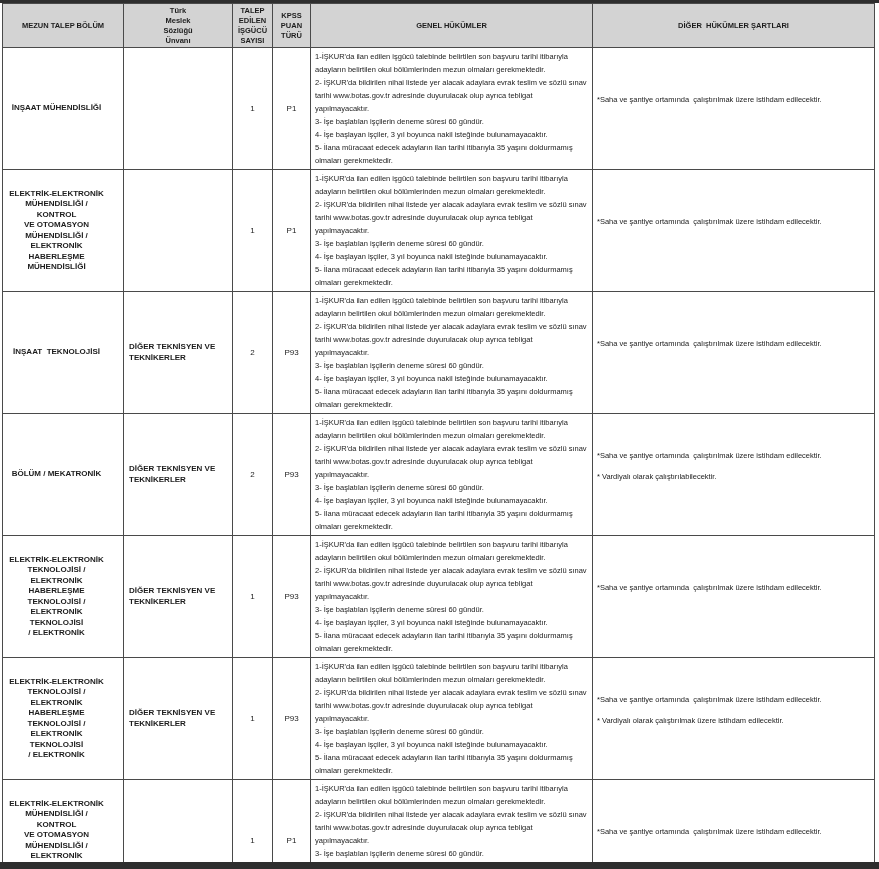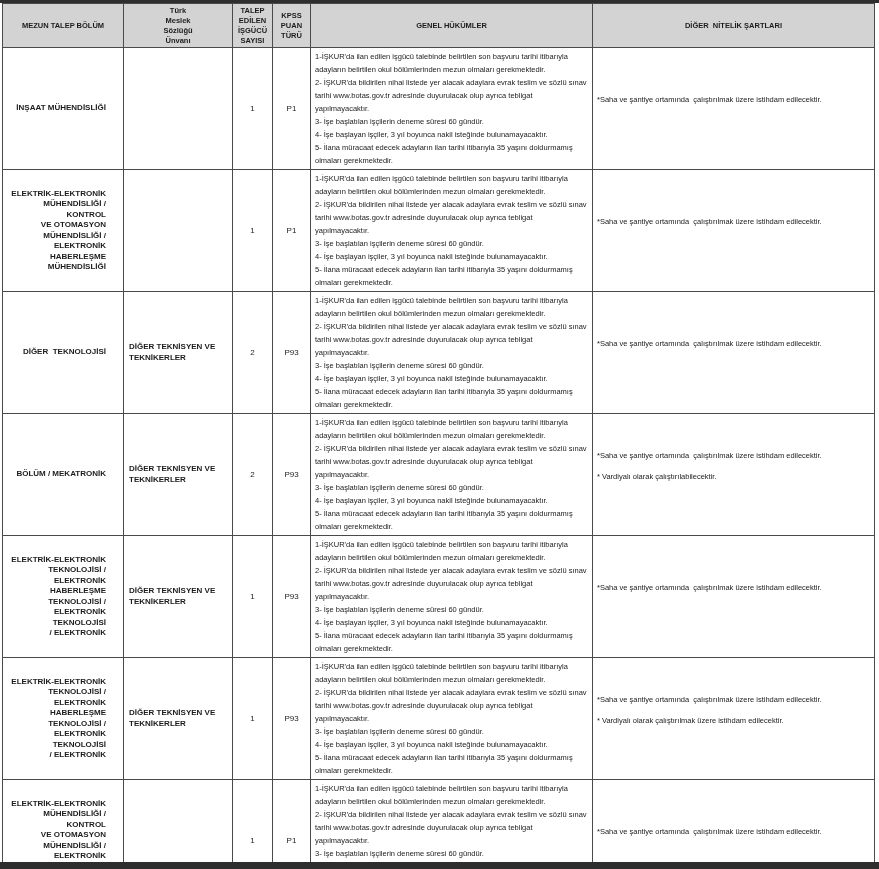--- a/index.html
+++ b/index.html
@@ -40,21 +40,21 @@
     line-height:10px;
     white-space:pre-wrap;
     padding:1px 2px;
   }
   tr.hdr{height:44px;}
   td.c-bolum{
     font-size:8px;font-weight:bold;
     line-height:10.5px;
     white-space:pre-wrap;
     padding:2px 17px 2px 4px;
-    text-align:right;
+    text-align:center;
   }
   td.c-unvan{
     font-size:8px;font-weight:bold;
     line-height:10.5px;
     white-space:pre-wrap;
     padding:2px 3px 2px 5px;
     text-align:left;
   }
   td.c-sayi, td.c-puan{
     font-size:8px;
@@ -107,21 +107,21 @@
 Sözlüğü
 Ünvanı</th>
         <th>TALEP
 EDİLEN
 İŞGÜCÜ
 SAYISI</th>
         <th>KPSS
 PUAN
 TÜRÜ</th>
         <th class="h-genel">GENEL HÜKÜMLER</th>
-        <th>DİĞER  NİTELİK ŞARTLARI</th>
+        <th>DİĞER  HÜKÜMLER ŞARTLARI</th>
       </tr>
     </thead>
     <tbody>
       <tr class="r1">
         <td class="c-bolum">İNŞAAT MÜHENDİSLİĞİ</td>
         <td class="c-unvan"></td>
         <td class="c-sayi">1</td>
         <td class="c-puan">P1</td>
         <td class="c-genel">1-İŞKUR'da ilan edilen işgücü talebinde belirtilen son başvuru tarihi itibarıyla adayların belirtilen okul bölümlerinden mezun olmaları gerekmektedir.
 2- İŞKUR'da bildirilen nihai listede yer alacak adaylara evrak teslim ve sözlü sınav tarihi www.botas.gov.tr adresinde duyurulacak olup ayrıca tebligat yapılmayacaktır.
@@ -142,21 +142,21 @@
         <td class="c-sayi">1</td>
         <td class="c-puan">P1</td>
         <td class="c-genel">1-İŞKUR'da ilan edilen işgücü talebinde belirtilen son başvuru tarihi itibarıyla adayların belirtilen okul bölümlerinden mezun olmaları gerekmektedir.
 2- İŞKUR'da bildirilen nihai listede yer alacak adaylara evrak teslim ve sözlü sınav tarihi www.botas.gov.tr adresinde duyurulacak olup ayrıca tebligat yapılmayacaktır.
 3- İşe başlatılan işçilerin deneme süresi 60 gündür.
 4- İşe başlayan işçiler, 3 yıl boyunca nakil isteğinde bulunamayacaktır.
 5- İlana müracaat edecek adayların ilan tarihi itibarıyla 35 yaşını doldurmamış olmaları gerekmektedir.</td>
         <td class="c-nitelik">*Saha ve şantiye ortamında  çalıştırılmak üzere istihdam edilecektir.</td>
       </tr>
       <tr class="r3">
-        <td class="c-bolum">DİĞER  TEKNOLOJİSİ</td>
+        <td class="c-bolum">İNŞAAT  TEKNOLOJİSİ</td>
         <td class="c-unvan">DİĞER TEKNİSYEN VE
 TEKNİKERLER</td>
         <td class="c-sayi">2</td>
         <td class="c-puan">P93</td>
         <td class="c-genel">1-İŞKUR'da ilan edilen işgücü talebinde belirtilen son başvuru tarihi itibarıyla adayların belirtilen okul bölümlerinden mezun olmaları gerekmektedir.
 2- İŞKUR'da bildirilen nihai listede yer alacak adaylara evrak teslim ve sözlü sınav tarihi www.botas.gov.tr adresinde duyurulacak olup ayrıca tebligat yapılmayacaktır.
 3- İşe başlatılan işçilerin deneme süresi 60 gündür.
 4- İşe başlayan işçiler, 3 yıl boyunca nakil isteğinde bulunamayacaktır.
 5- İlana müracaat edecek adayların ilan tarihi itibarıyla 35 yaşını doldurmamış olmaları gerekmektedir.</td>
         <td class="c-nitelik">*Saha ve şantiye ortamında  çalıştırılmak üzere istihdam edilecektir.</td>

